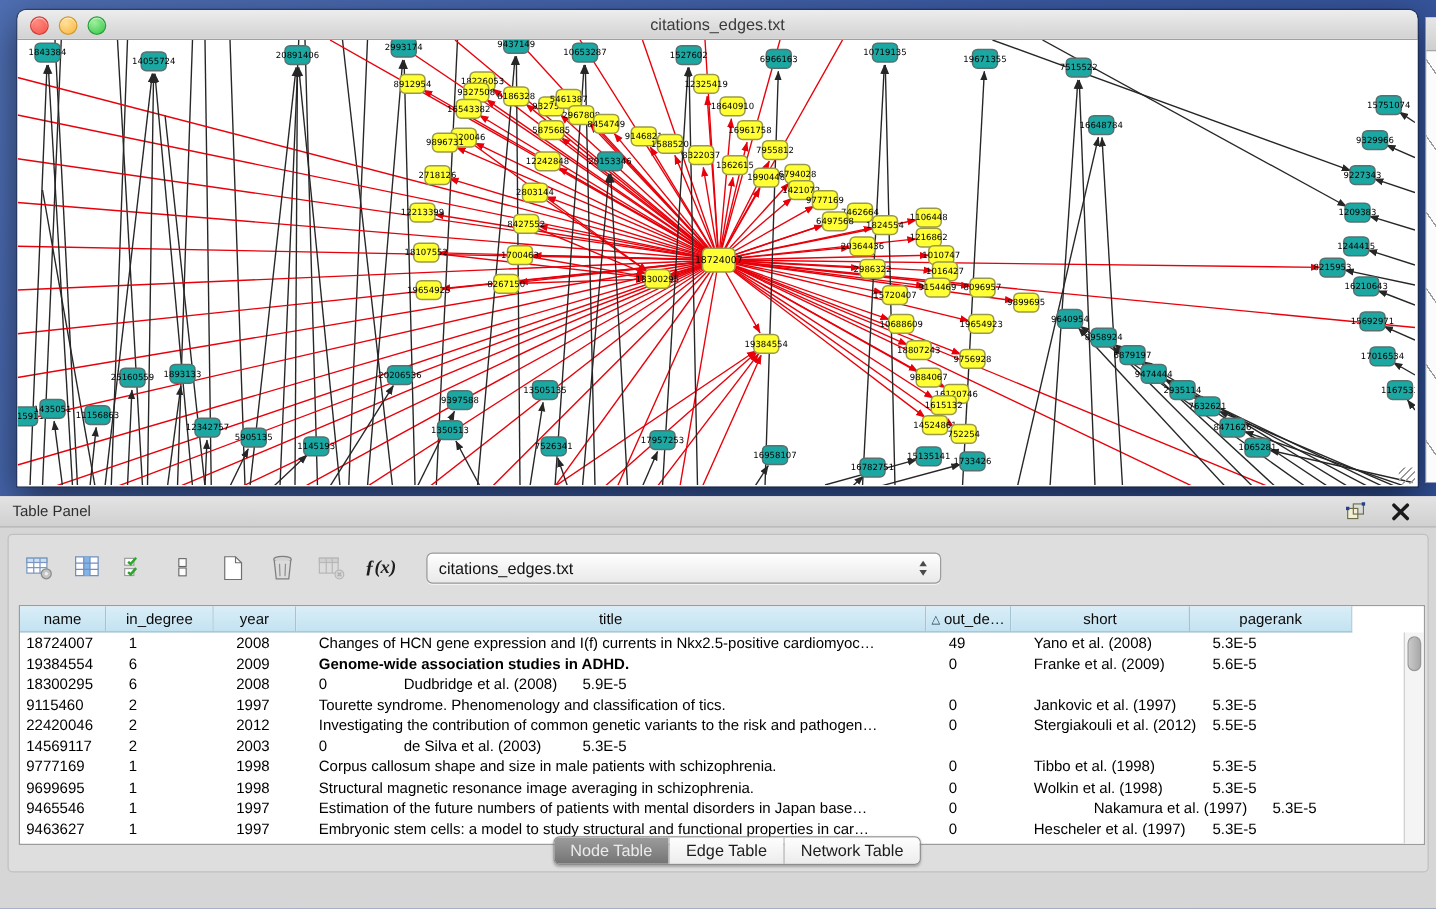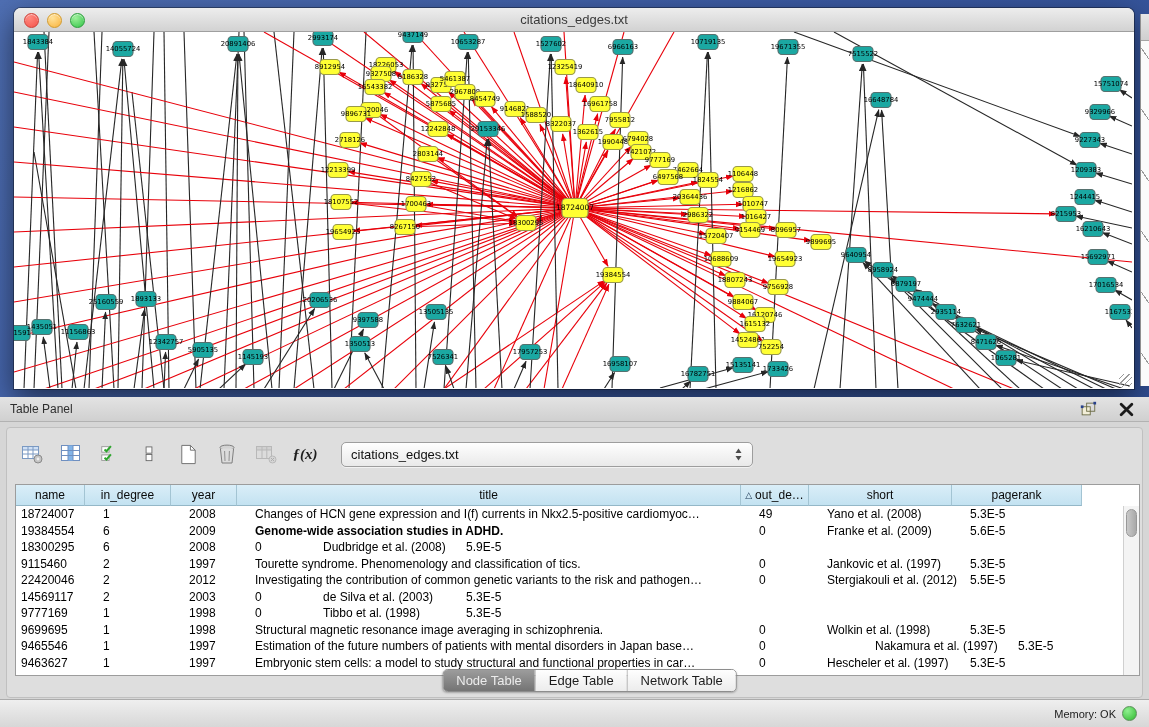--- a/index.html
+++ b/index.html
@@ -33,21 +33,21 @@
   
   .bottom-section{position:absolute;left:0;top:397px;width:1149px;height:330px;background:#d6d6d6;}
   .panel-header{height:24px;background:linear-gradient(#e3e3e3,#d0d0d0);
     border-bottom:1px solid #b2b2b2;display:flex;align-items:center;padding:0 10px;}
   .panel-title{font-size:12px;color:#2e2e2e;}
   .panel-actions{margin-left:auto;display:flex;gap:12px;align-items:center;}
 
   .inner-box{position:absolute;left:6px;right:6px;top:30px;bottom:29px;background:#dedede;
     border:1px solid #c0c0c0;border-radius:4px;}
   .toolbar{position:absolute;left:12px;top:8px;height:36px;display:flex;align-items:center;gap:13px;}
-  .tool-btn{width:26px;height:26px;display:flex;align-items:center;justify-content:center;}
+  .tool-btn{width:26px;height:26px;display:flex;align-items:center;}
   .fx{font-family:"Liberation Serif",serif;font-style:italic;font-weight:bold;font-size:15px;color:#1d1d1d;}
   .combo{margin-left:10px;width:392px;height:23px;border:1px solid #9d9d9d;border-radius:5px;
     background:linear-gradient(#fefefe,#e9e9e9);display:flex;align-items:center;padding:0 9px;
     font-size:13px;color:#111;box-shadow:0 1px 0 rgba(255,255,255,.6);}
   .combo .arrows{margin-left:auto;display:flex;}
 
   .table-wrap{position:absolute;left:8px;top:56px;width:1123px;height:190px;background:#fff;
     border:1px solid #9c9c9c;overflow:hidden;}
   .thead{display:flex;height:21px;}
   .th{display:flex;align-items:center;justify-content:center;font-size:12px;color:#0a0a0a;
@@ -890,20 +890,21 @@
             <div class="td" style="width: 86px;">2</div>
             <div class="td" style="width: 66px;">2003</div>
             <div class="td" style="width: 68px;">0</div>
             <div class="td" style="width: 143px;">de Silva et al. (2003)</div>
             <div class="td" style="width: 130px;">5.3E-5</div>
           </div>
           <div class="tr">
             <div class="td" style="width: 82px;">9777169</div>
             <div class="td" style="width: 86px;">1</div>
             <div class="td" style="width: 66px;">1998</div>
+            <div class="td" style="width: 504px;">Corpus callosum shape and size in male patients with schizophrenia.</div>
             <div class="td" style="width: 68px;">0</div>
             <div class="td" style="width: 143px;">Tibbo et al. (1998)</div>
             <div class="td" style="width: 130px;">5.3E-5</div>
           </div>
           <div class="tr">
             <div class="td" style="width: 82px;">9699695</div>
             <div class="td" style="width: 86px;">1</div>
             <div class="td" style="width: 66px;">1998</div>
             <div class="td" style="width: 504px;">Structural magnetic resonance image averaging in schizophrenia.</div>
             <div class="td" style="width: 68px;">0</div>
@@ -934,17 +935,13 @@
       </div>
     </div>
 
     <div class="tabs">
         <div class="tab active">Node Table</div>
         <div class="tab">Edge Table</div>
         <div class="tab">Network Table</div>
       </div>
   </div>
 
-  <div class="status-bar">
-    <span class="mem">Memory: OK</span>
-    <span class="dot"></span>
-  </div>
 </div>
 
 </body></html>

